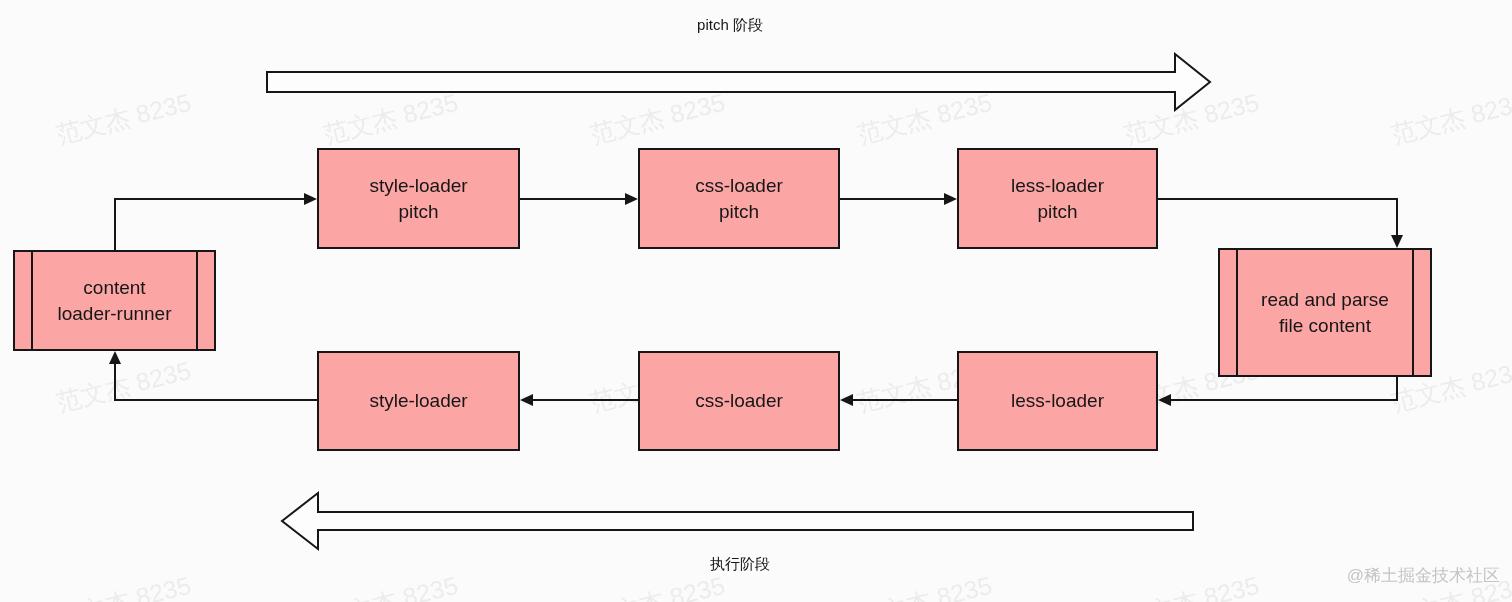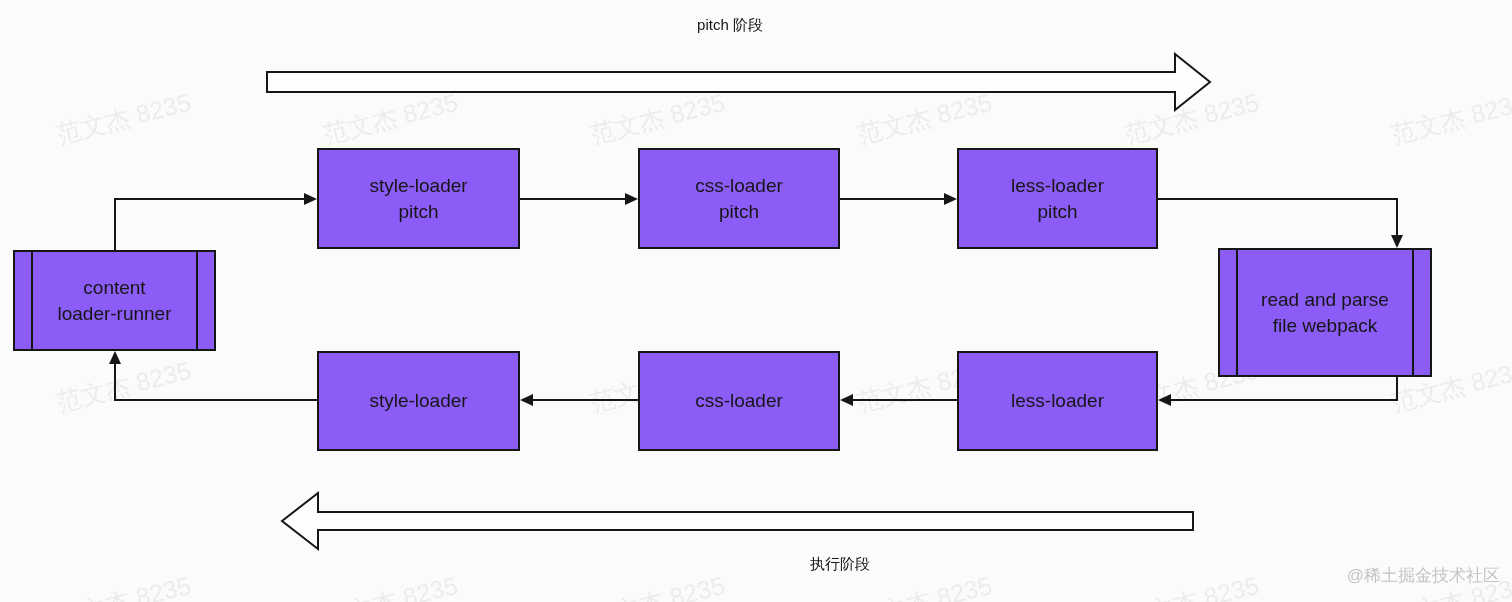--- a/index.html
+++ b/index.html
@@ -18,21 +18,21 @@
     position: absolute;
     text-align: center;
     font-size: 15px;
     color: #161616;
   }
 
   .node {
     position: absolute;
     box-sizing: border-box;
     border: 2px solid #161616;
-    background: #8b5cf6;
+    background: #fca5a5;
     display: flex;
     flex-direction: column;
     align-items: center;
     justify-content: center;
     text-align: center;
     font-size: 19px;
     line-height: 26px;
     z-index: 3;
   }
 
@@ -103,21 +103,21 @@
   <div class="watermark" style="left:1123px; top:370px;">范文杰 8235</div>
   <div class="watermark" style="left:1390px; top:370px;">范文杰 8235</div>
   <div class="watermark" style="left:55px;   top:585px;">范文杰 8235</div>
   <div class="watermark" style="left:322px;  top:585px;">范文杰 8235</div>
   <div class="watermark" style="left:589px;  top:585px;">范文杰 8235</div>
   <div class="watermark" style="left:856px;  top:585px;">范文杰 8235</div>
   <div class="watermark" style="left:1123px; top:585px;">范文杰 8235</div>
   <div class="watermark" style="left:1390px; top:585px;">范文杰 8235</div>
 
   <div class="phase-label" style="left:600px; top:16px; width:260px;">pitch 阶段</div>
-  <div class="phase-label" style="left:610px; top:555px; width:260px;text-align:right;">执行阶段</div>
+  <div class="phase-label" style="left:610px; top:555px; width:260px;">执行阶段</div>
 
   <svg class="big-arrow" style="left:265px; top:52px;" width="948" height="60" viewBox="0 0 948 60">
     <polygon points="2,20 910,20 910,2 945,30 910,58 910,40 2,40"></polygon>
   </svg>
   <svg class="big-arrow" style="left:280px; top:490px;" width="916" height="62" viewBox="0 0 916 62">
     <polygon points="2,31 38,3 38,22 913,22 913,40 38,40 38,59"></polygon>
   </svg>
 
   <div class="node" style="left:317px; top:148px; width:203px; height:101px;">
     <span>style-loader</span>
@@ -136,21 +136,21 @@
     <div class="inset-line left"></div>
     <div class="inset-line right"></div>
     <span>content</span>
     <span>loader-runner</span>
   </div>
 
   <div class="node" style="left:1218px; top:248px; width:214px; height:129px;">
     <div class="inset-line left"></div>
     <div class="inset-line right"></div>
     <span>read and parse</span>
-    <span>file webpack</span>
+    <span>file content</span>
   </div>
 
   <div class="node" style="left:317px; top:351px; width:203px; height:100px;">
     <span>style-loader</span>
   </div>
   <div class="node" style="left:638px; top:351px; width:202px; height:100px;">
     <span>css-loader</span>
   </div>
   <div class="node" style="left:957px; top:351px; width:201px; height:100px;">
     <span>less-loader</span>

